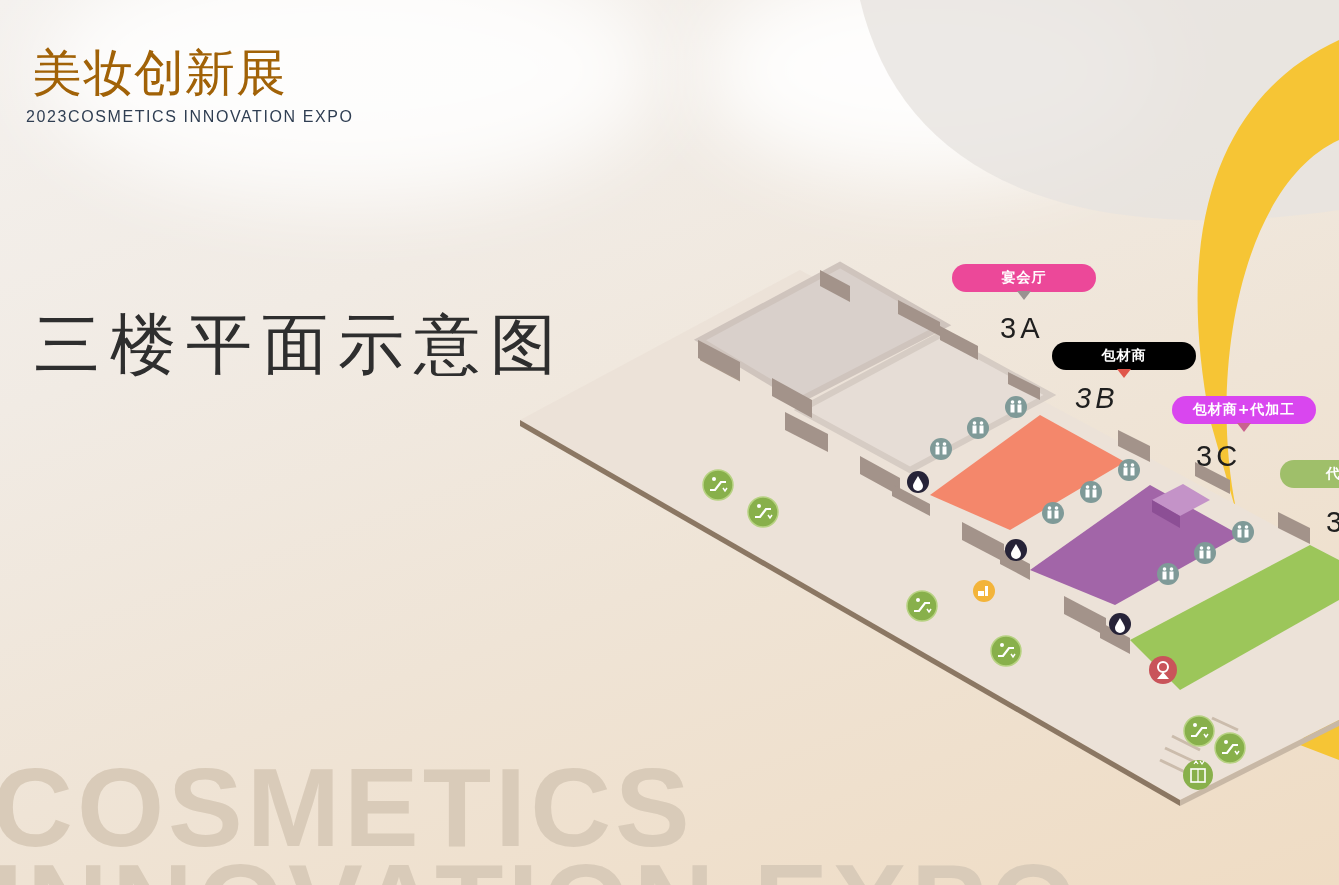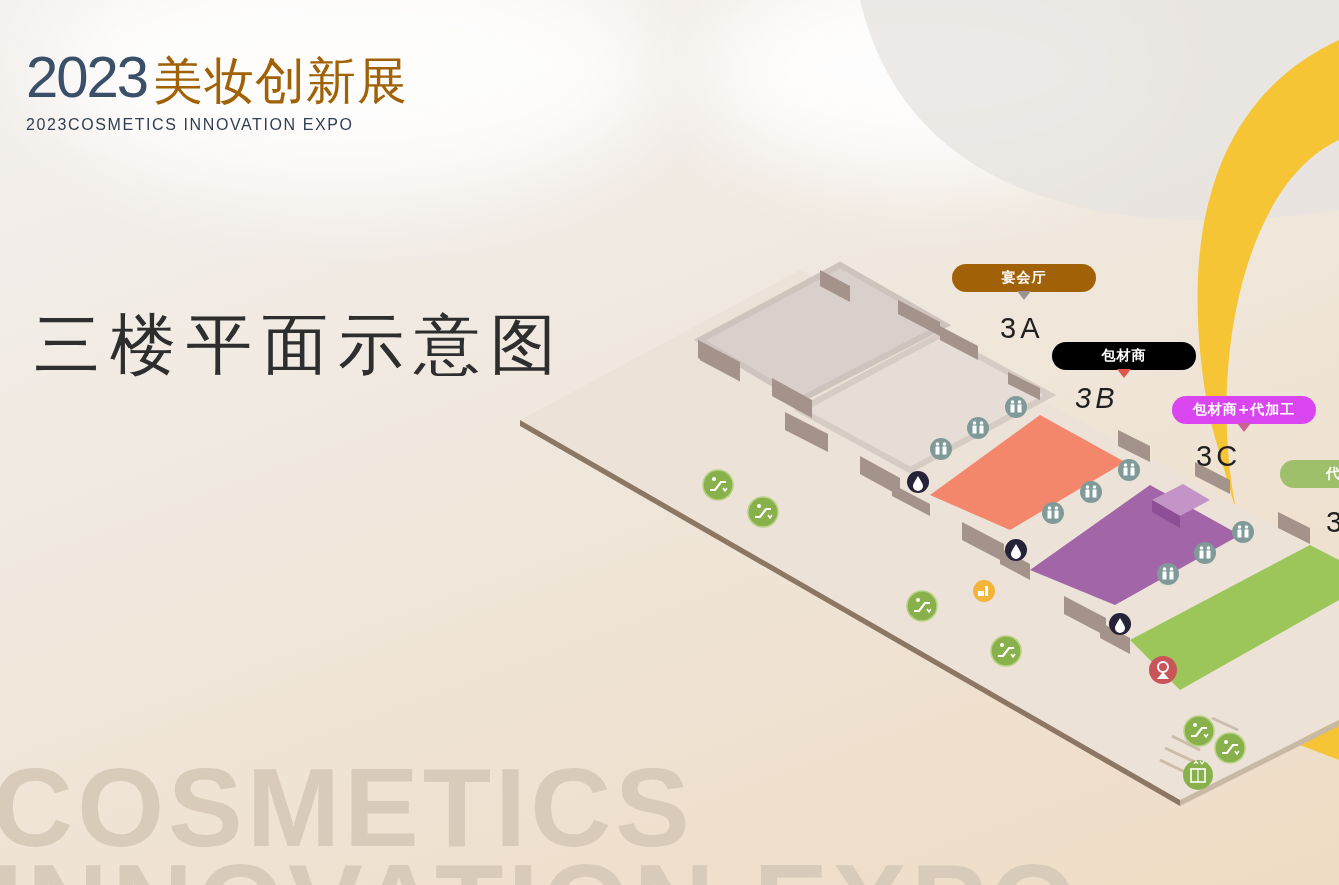--- a/index.html
+++ b/index.html
@@ -74,32 +74,31 @@
   <g stroke="#cbbcac" stroke-width="3">
     <line x1="1160" y1="760" x2="1185" y2="772"></line>
     <line x1="1165" y1="748" x2="1195" y2="762"></line>
     <line x1="1172" y1="736" x2="1200" y2="750"></line>
     <line x1="1212" y1="718" x2="1238" y2="730"></line>
   </g>
 </svg>
 
 <div class="logo">
   <div class="logo-main">
-    <span class="logo-year">2023</span>
     <span class="logo-cn">美妆创新展</span>
   </div>
   <div class="logo-sub">2023COSMETICS INNOVATION EXPO</div>
 </div>
 
 <div class="title">三楼平面示意图</div>
 
 <div class="wm" style="top:752px;">COSMETICS</div>
 <div class="wm" style="top:848px;">INNOVATION EXPO</div>
 
-<div class="pill" style="left:952px;top:264px;width:144px;background:#a16207;--c:#9a9291;">
+<div class="pill" style="left:952px;top:264px;width:144px;background:#ec4899;--c:#9a9291;">
   <span>宴会厅</span>
 </div>
 <div class="pill" style="left:1052px;top:342px;width:144px;background:#000000;--c:#e0564a;">
   <span>包材商</span>
 </div>
 <div class="pill" style="left:1172px;top:396px;width:144px;background:#d946ef;--c:#c9628e;">
   <span>包材商+代加工</span>
 </div>
 <div class="pill" style="left:1280px;top:460px;width:100px;background:#9fbf6a;--c:transparent;justify-content:flex-start;padding-left:46px;box-sizing:border-box;">
   <span>代</span>

